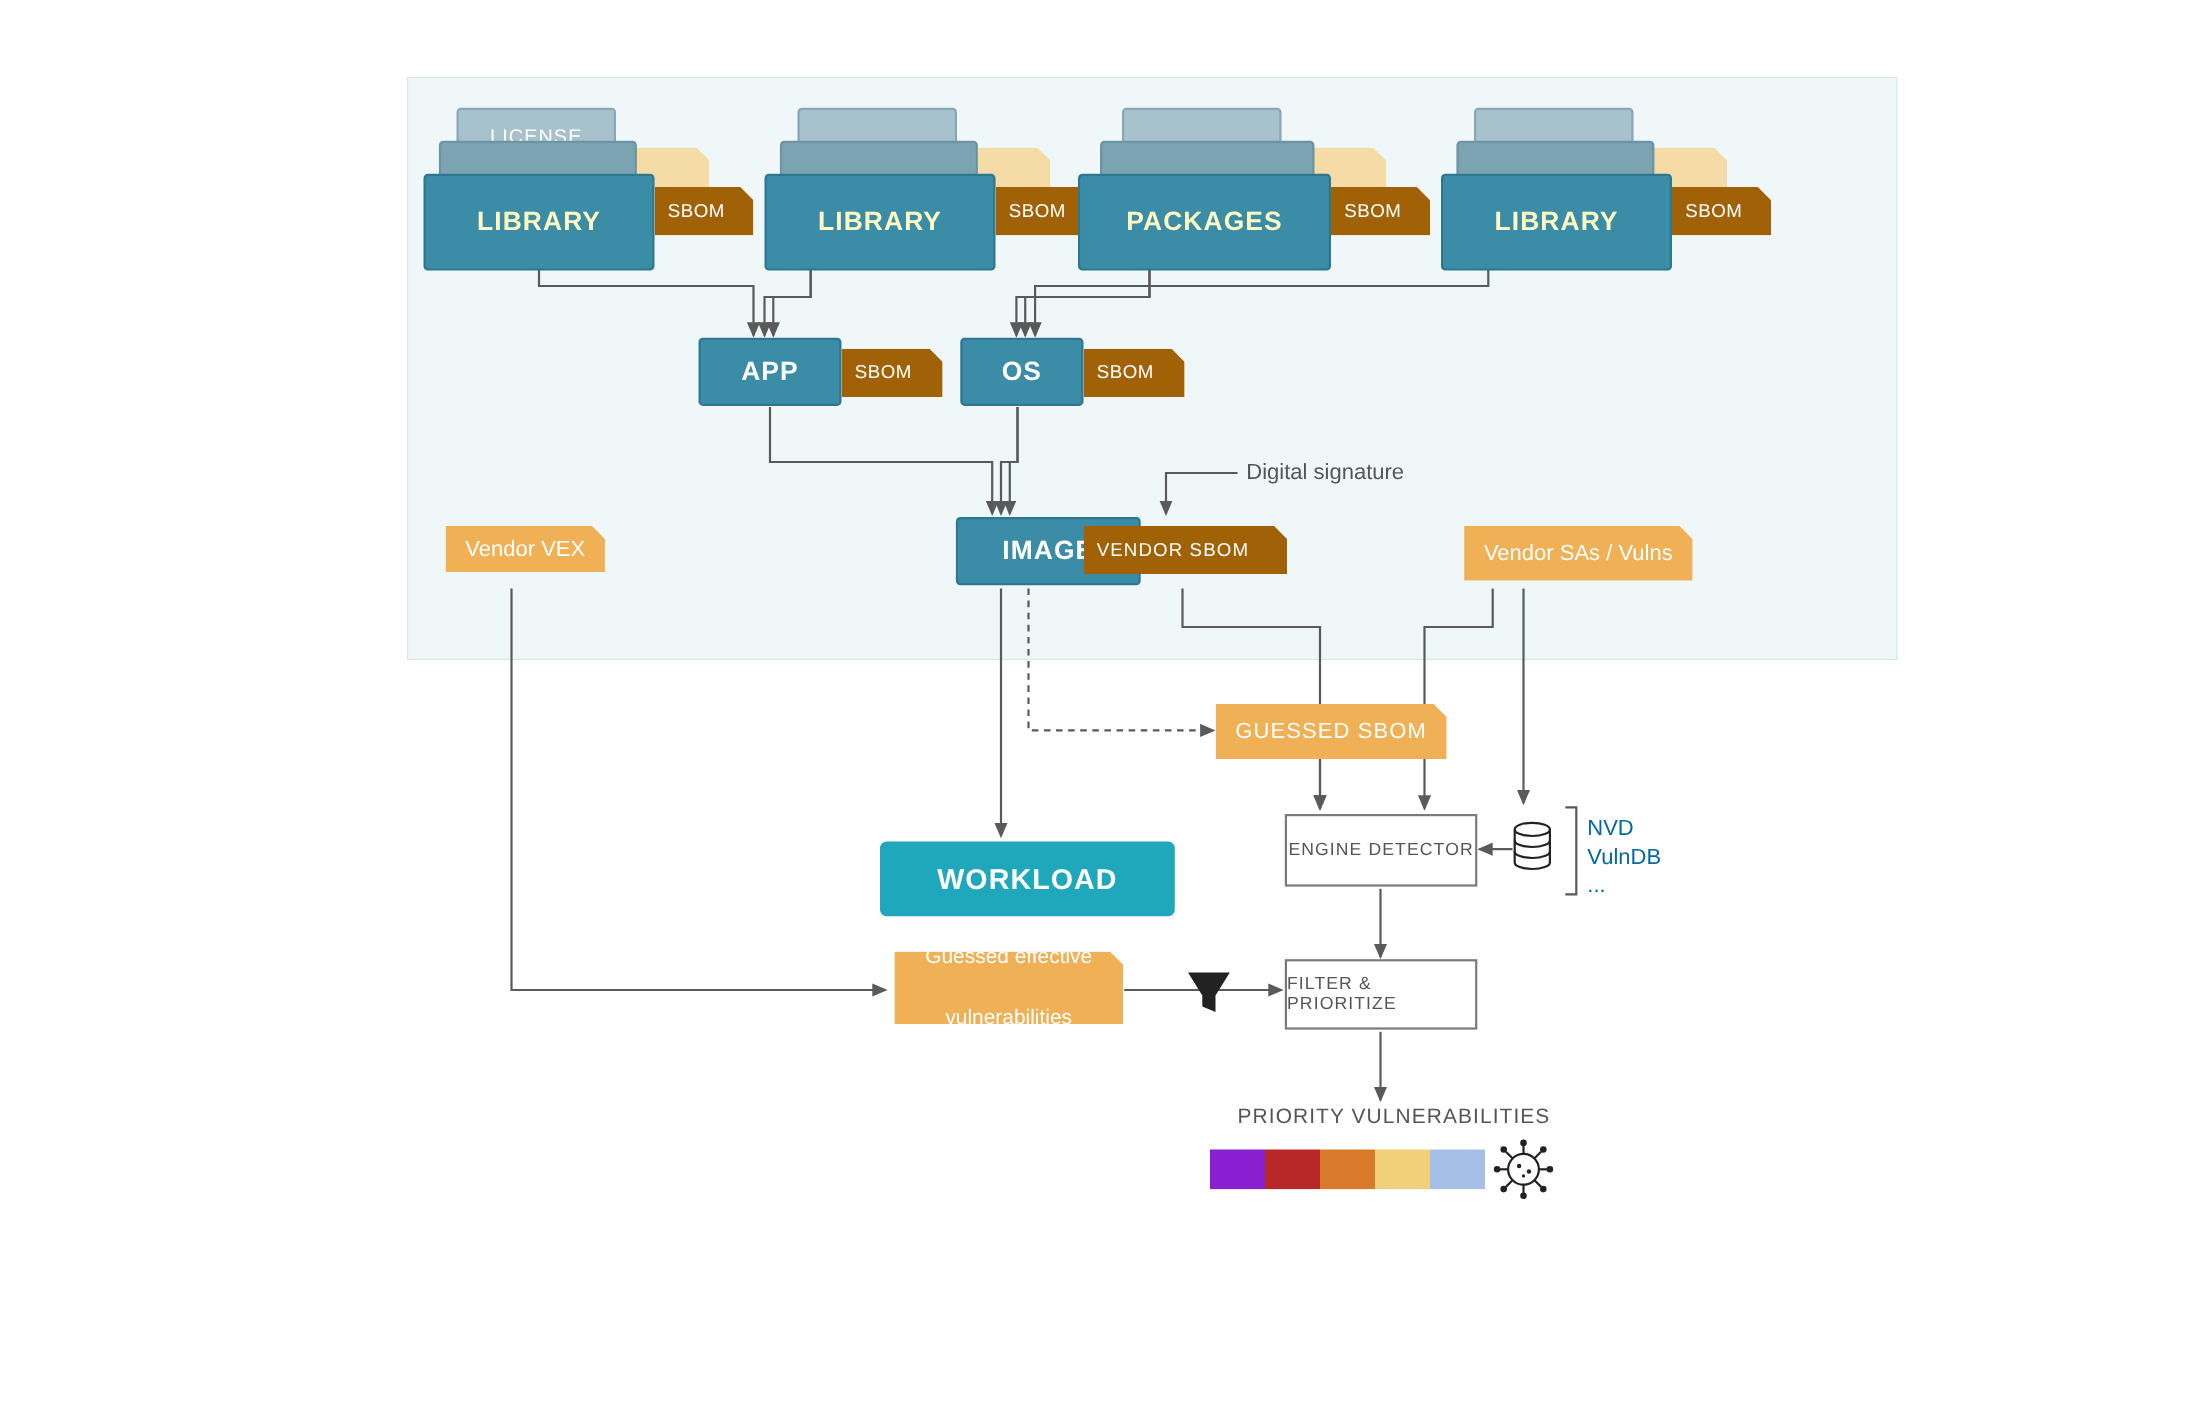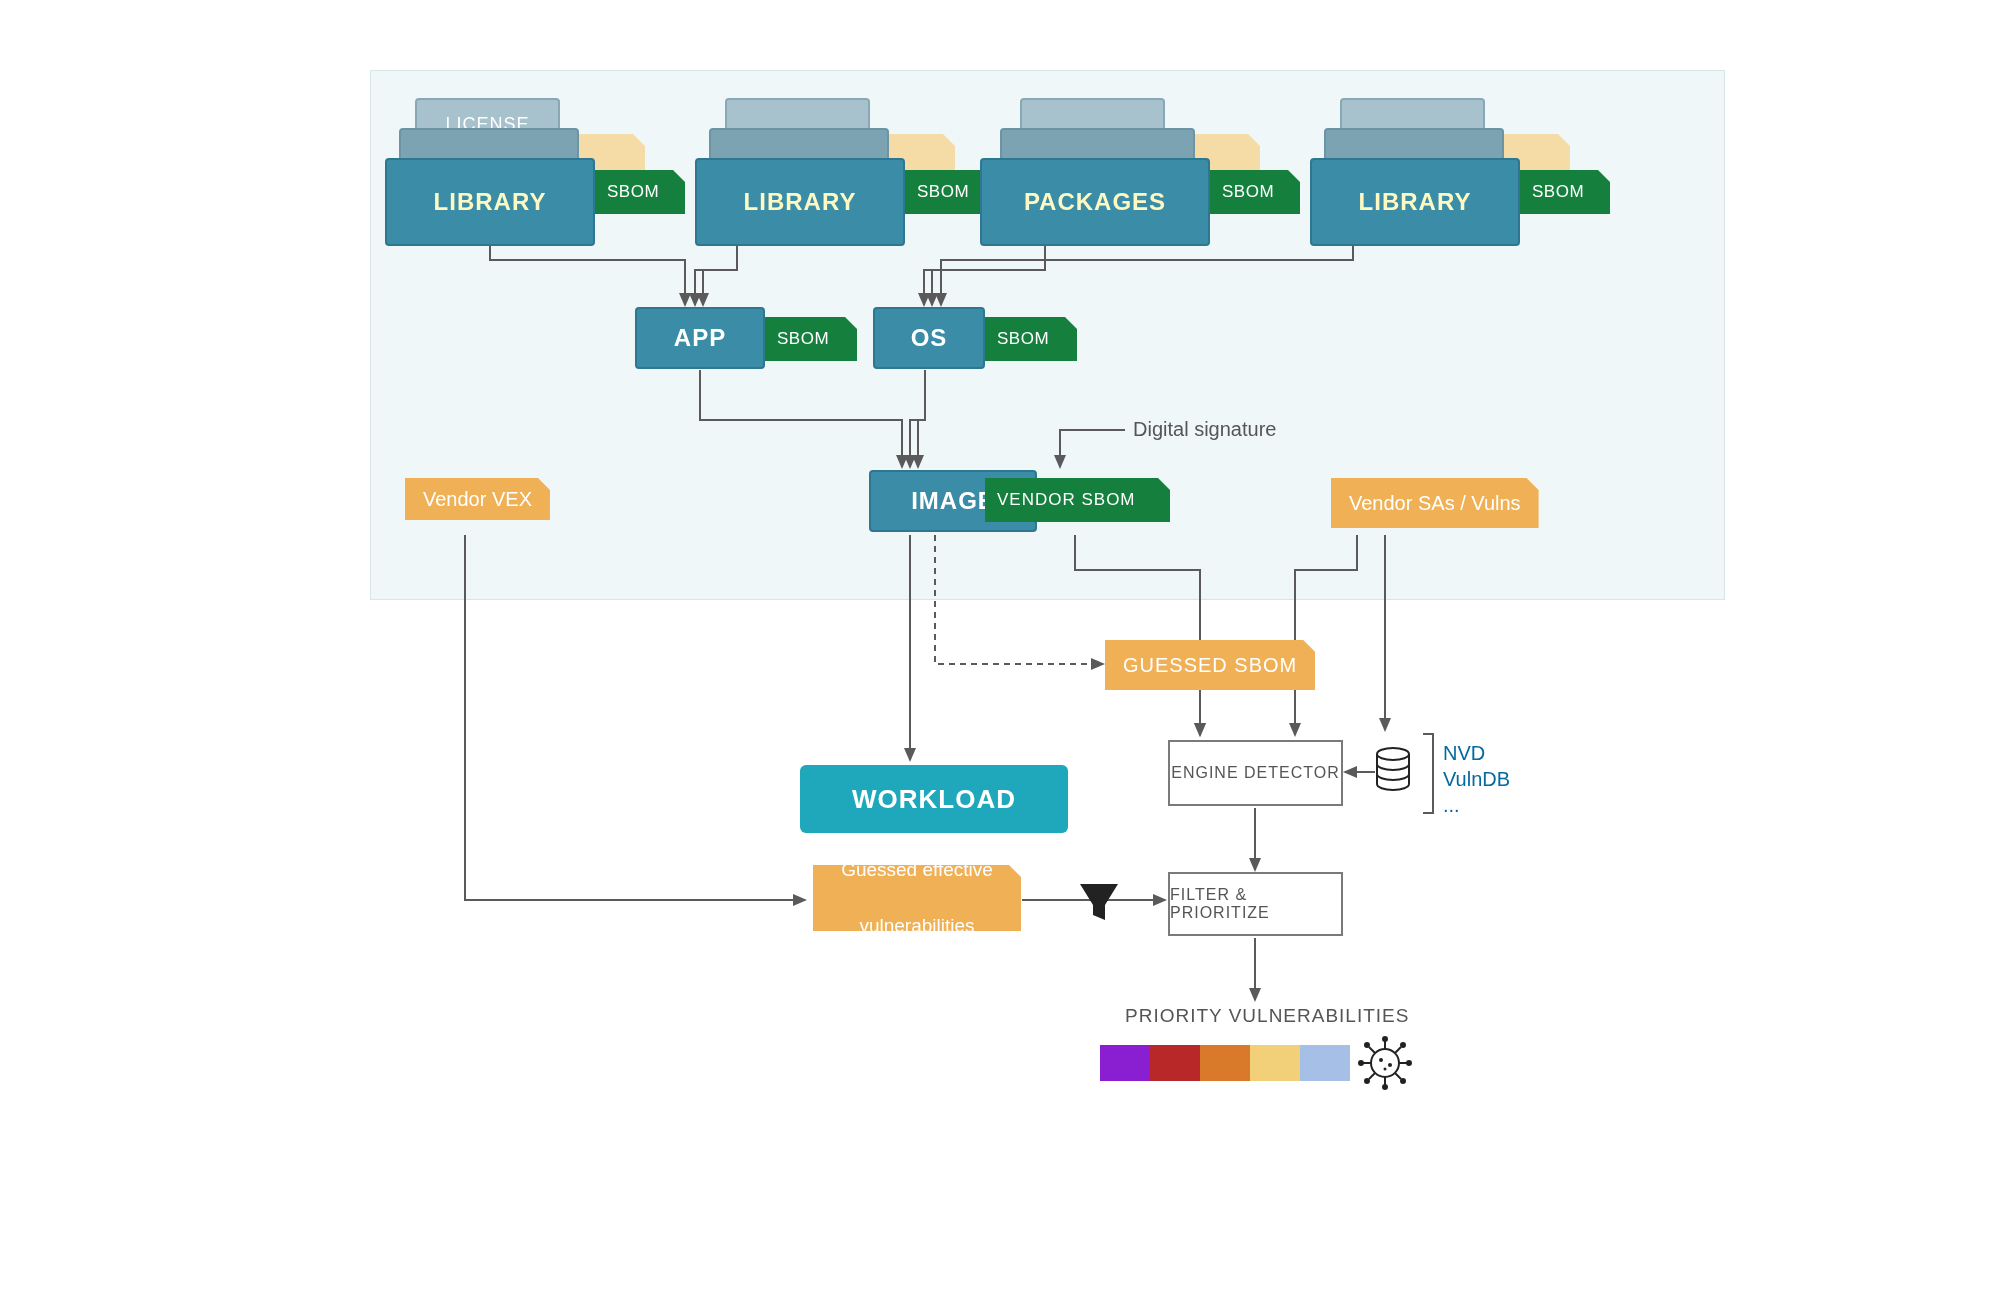--- a/index.html
+++ b/index.html
@@ -58,21 +58,21 @@
     width: 210px; height: 88px;
     background: #3a8ca7;
     border: 2px solid #2d7790;
     border-radius: 4px;
     display: flex; align-items: center; justify-content: center;
     color: #fef9c3; font-weight: 600; font-size: 24px; letter-spacing: 1px;
   }
   .sbom-tag {
     position: absolute;
     height: 44px;
-    background: #15803d;
+    background: #a16207;
     display: flex; align-items: center;
     color: #fff; font-weight: 500; font-size: 18px; letter-spacing: 0.5px;
     padding: 0 14px 0 12px;
     clip-path: polygon(0 0, calc(100% - 12px) 0, 100% 12px, 100% 100%, 0 100%);
   }
   .sbom-tag.small { font-size: 17px; }
   .sbom-tag-back {
      position: absolute;
      height: 36px;
      background: #f5dba6;

